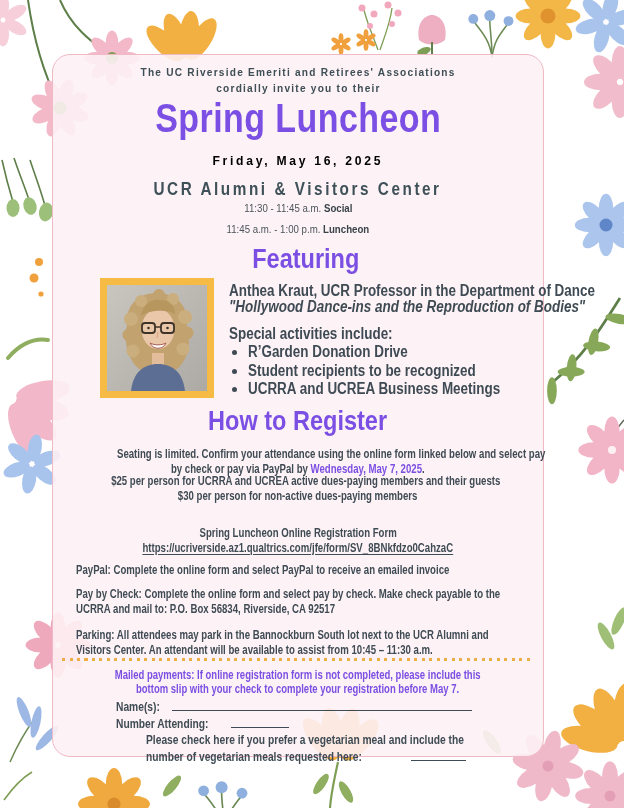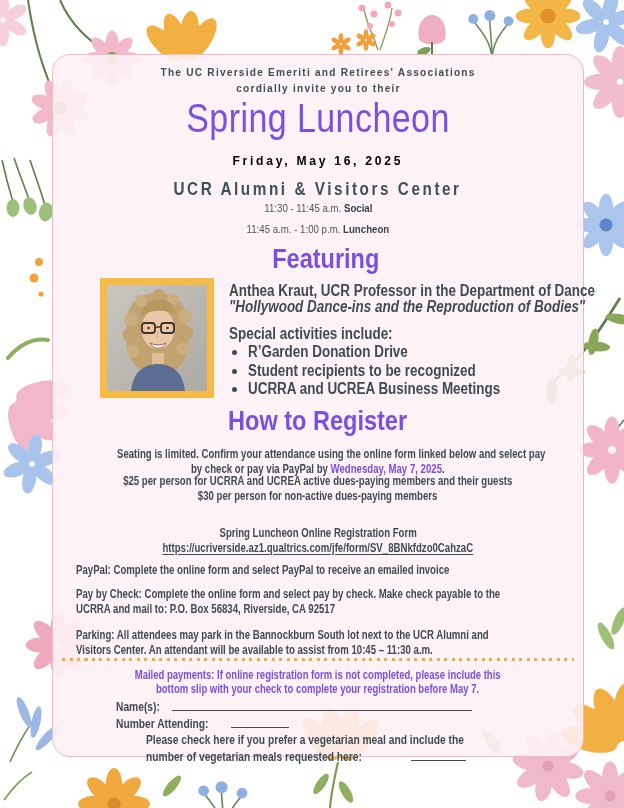--- a/index.html
+++ b/index.html
@@ -1,27 +1,27 @@
 <!DOCTYPE html>
 <html><head>
 <meta charset="utf-8">
 <style>
   html,body{margin:0;padding:0;background:#fff;}
   .page{position:relative;width:624px;height:808px;background:#ffffff;overflow:hidden;
         font-family:"Liberation Sans","DejaVu Sans",sans-serif;}
   svg.decor{position:absolute;left:0;top:0;z-index:1;}
-  .card{position:absolute;z-index:2;left:52px;top:54px;width:532px;height:703px;
+  .card{position:absolute;z-index:2;left:52px;top:54px;width:492px;height:703px;
         background:rgba(253,241,244,0.9);border:1.6px solid #F0B9C6;border-radius:18px;
         box-sizing:border-box;}
   .cline{position:absolute;left:0;width:100%;text-align:center;}
   .nx{display:inline-block;white-space:nowrap;transform-origin:50% 50%;}
   .nxl{display:inline-block;white-space:nowrap;transform-origin:0 50%;}
   .invite{top:9px;color:#3E4E56;font-weight:bold;font-size:11.5px;line-height:16px;letter-spacing:1.4px;}
   .invite .nx{transform:scaleX(.88);}
-  .title{top:41px;color:#7B4FE3;font-weight:normal;font-size:40px;line-height:44px;letter-spacing:.5px;}
+  .title{top:41px;color:#7B4FE3;font-weight:bold;font-size:40px;line-height:44px;letter-spacing:.5px;}
   .title .nx{transform:scaleX(.85);}
   .date{top:98px;color:#000000;font-weight:bold;font-size:13.5px;letter-spacing:3px;}
   .date .nx{transform:scaleX(.9);}
   .venue{top:124px;color:#3E5158;font-weight:bold;font-size:18px;letter-spacing:3px;}
   .venue .nx{transform:scaleX(.85);}
   .sched{top:143px;font-size:11.5px;line-height:21px;color:#4A545A;}
   .sched .nx{transform:scaleX(.84);}
   .sched b{color:#39434A;}
   .h2{color:#7B4FE3;font-weight:bold;font-size:28px;line-height:32px;}
   .h-feat{top:180px;}

